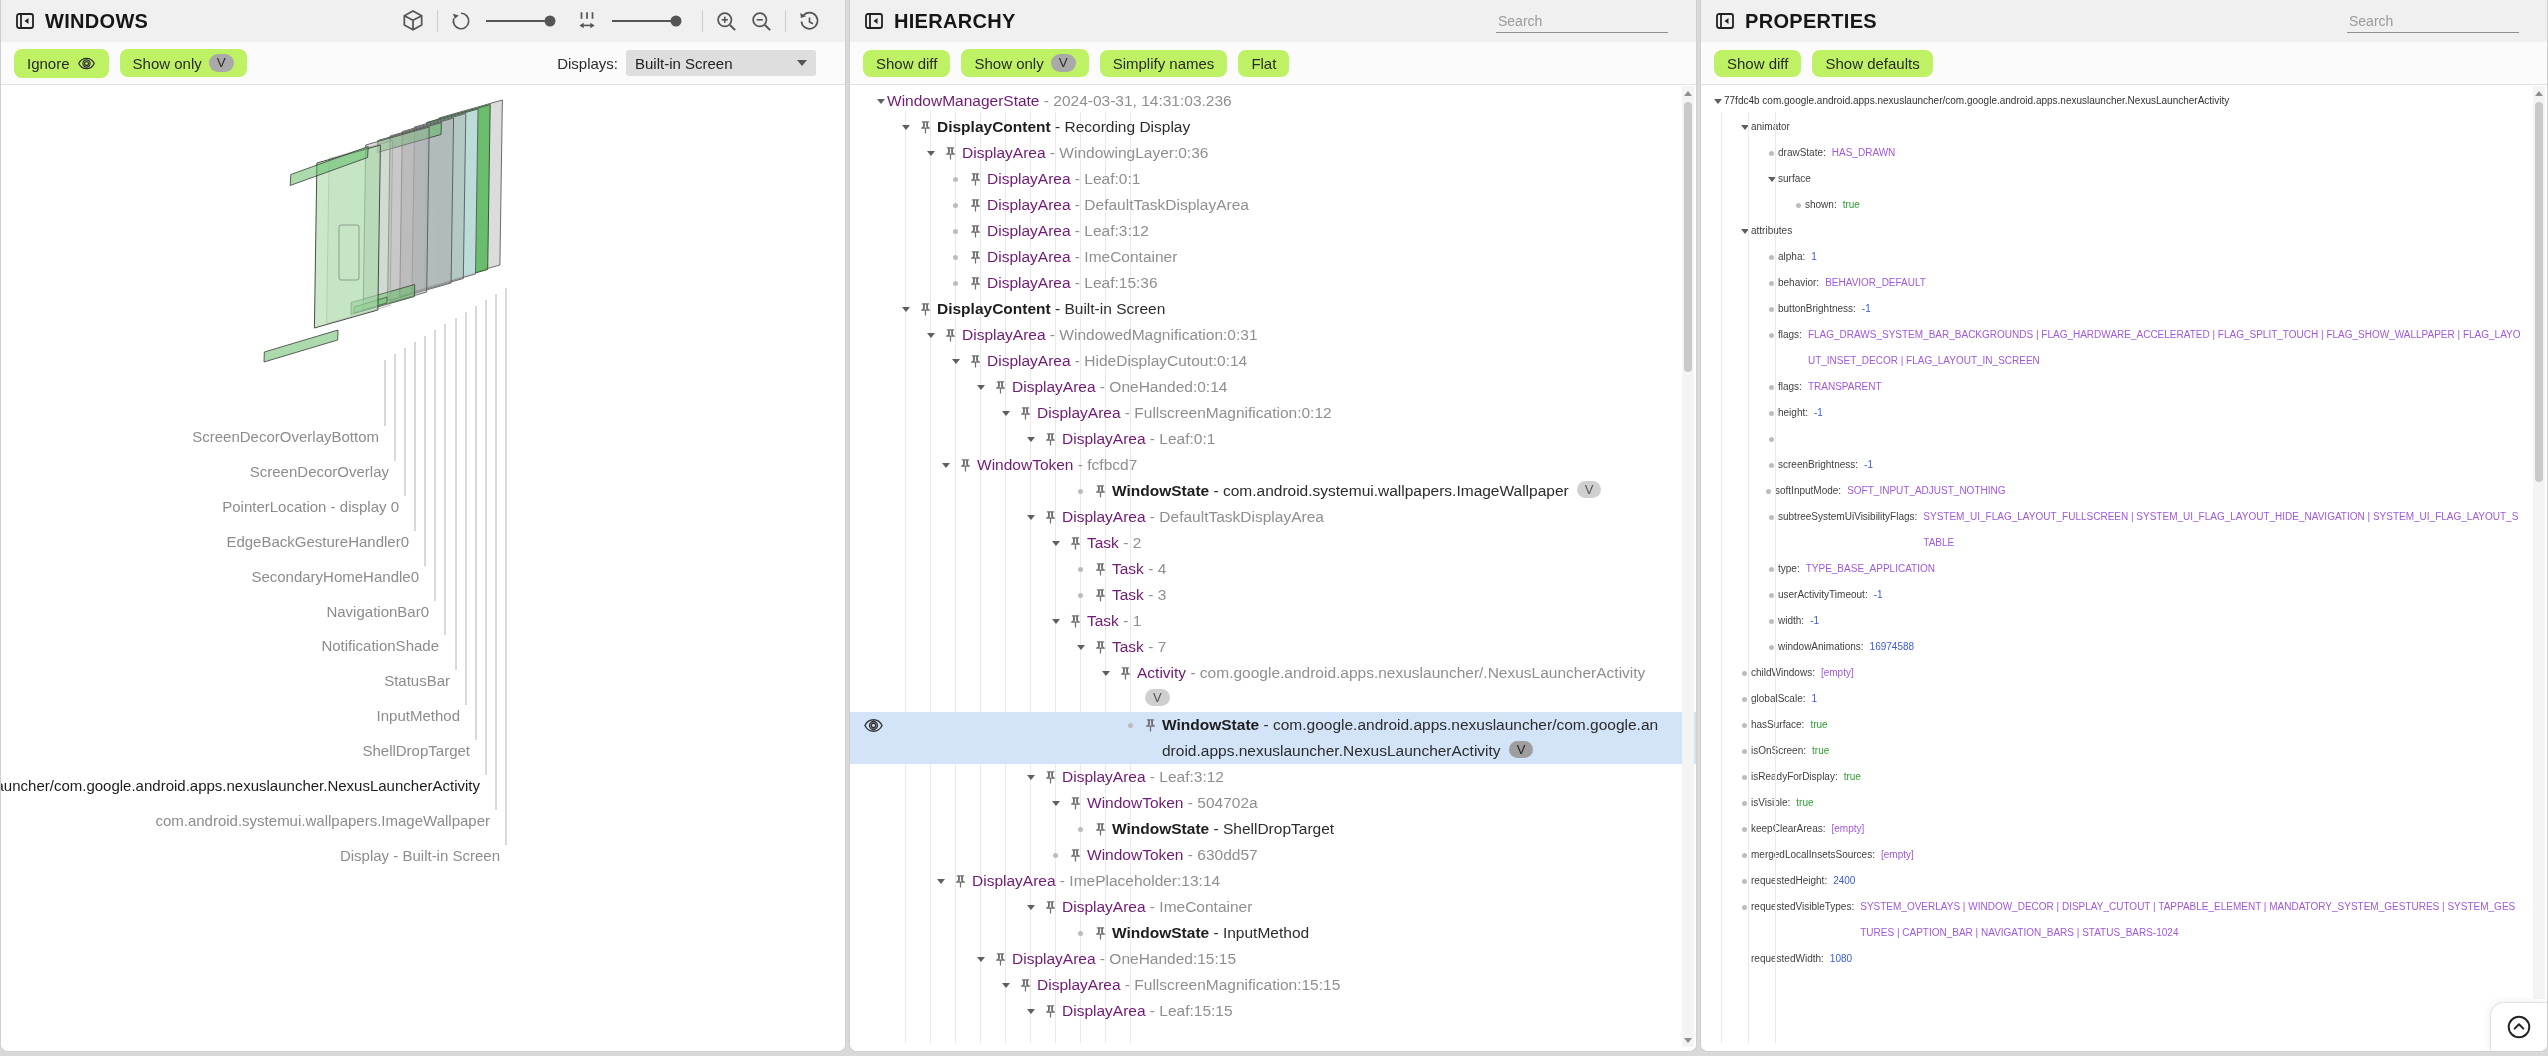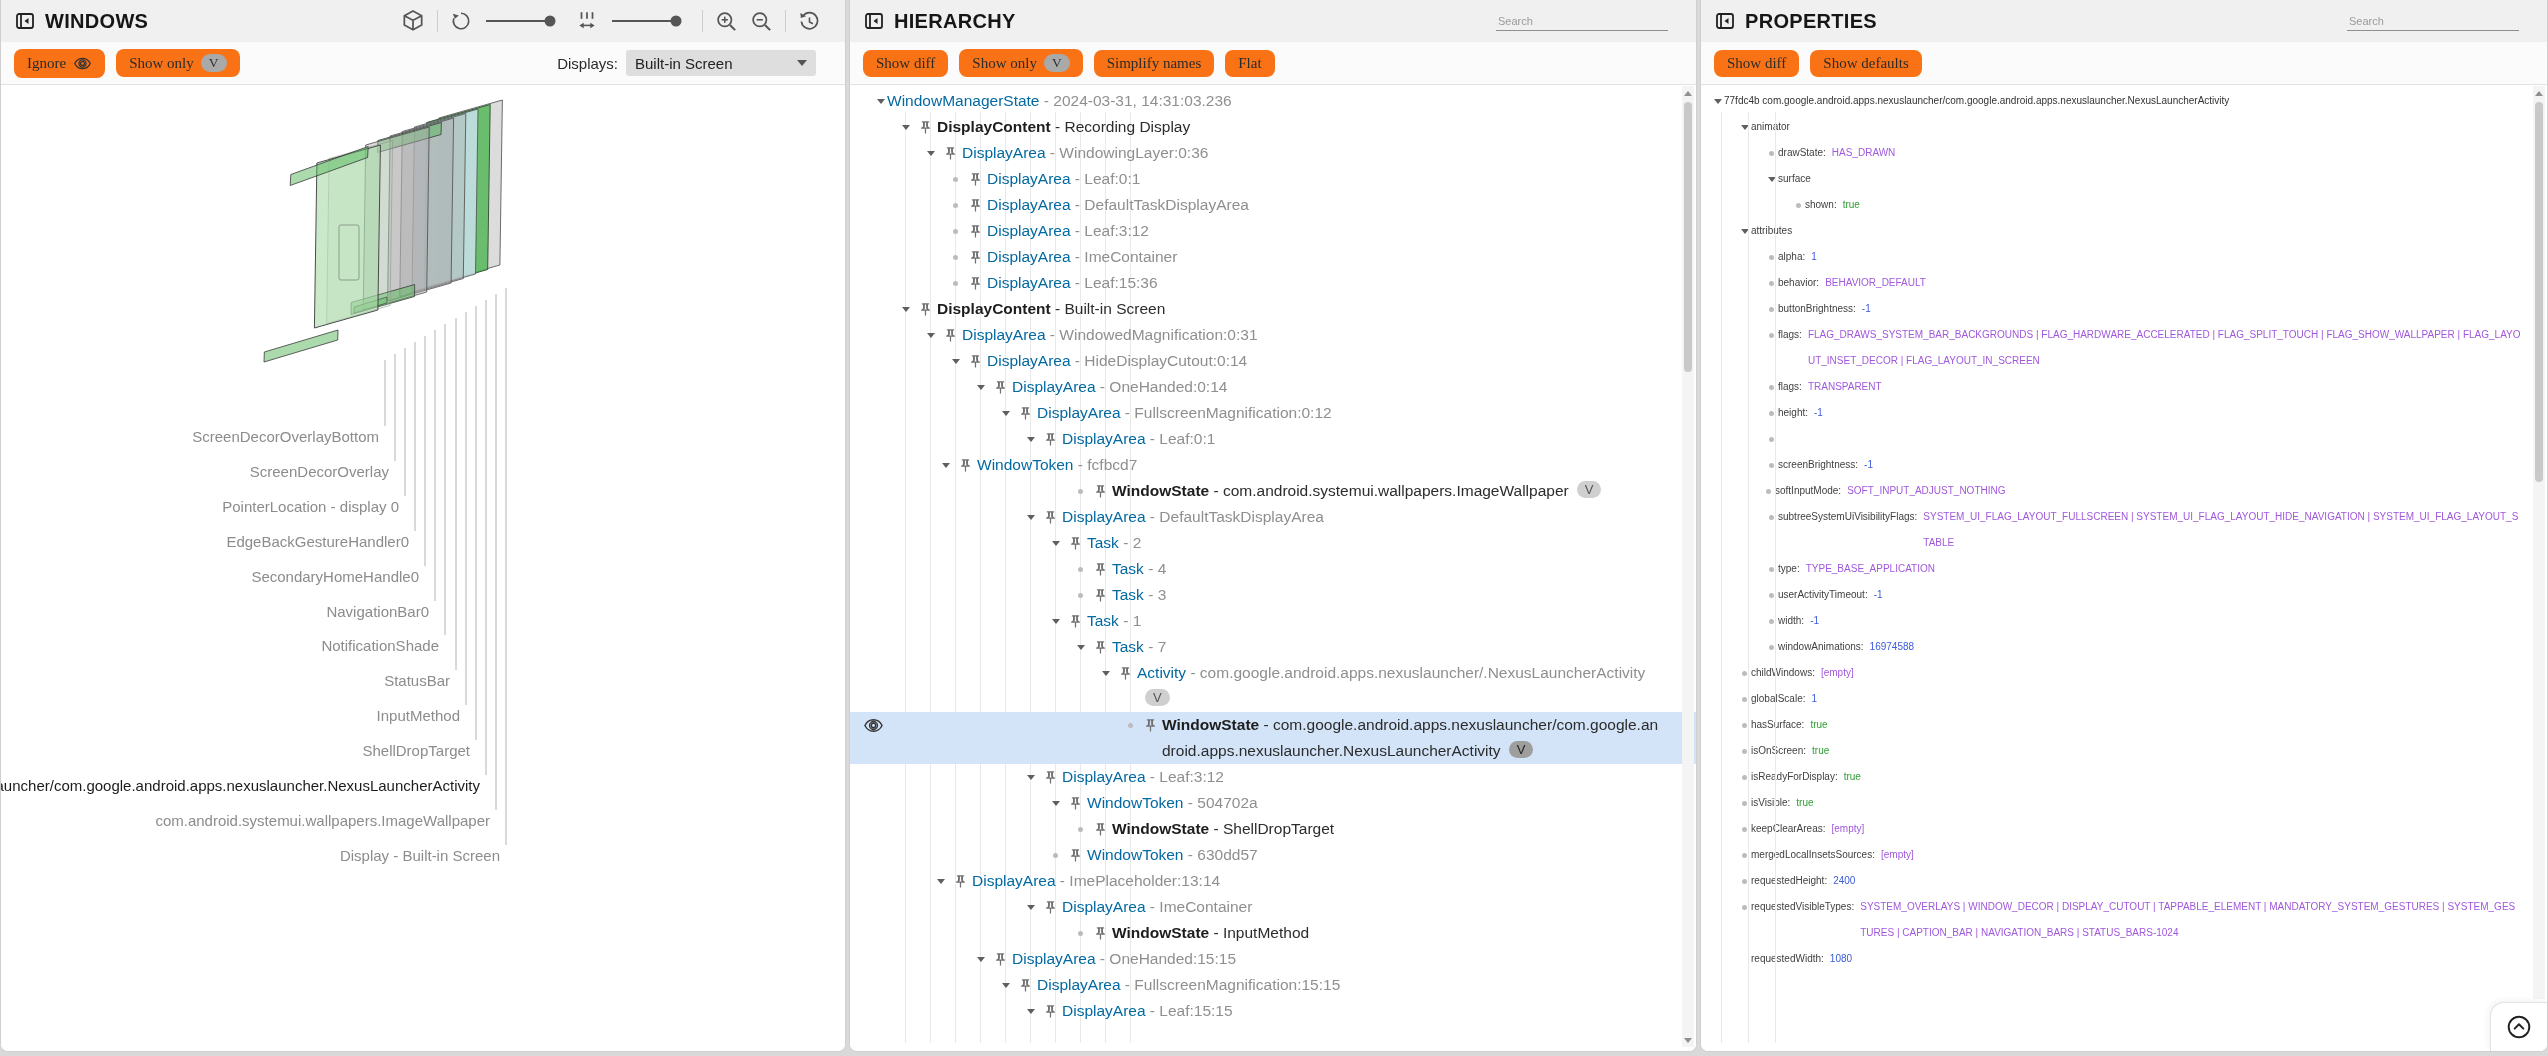--- a/index.html
+++ b/index.html
@@ -5,44 +5,44 @@
   html,body{margin:0;padding:0}
   body{width:2548px;height:1056px;background:#d9d9d9;font-family:"Liberation Sans",sans-serif;position:relative;overflow:hidden;-webkit-font-smoothing:antialiased}
   .panel{position:absolute;top:0;height:1052px;background:#fff;border:1px solid #cfcfcf;border-top:none;border-radius:0 0 8px 8px;overflow:hidden;box-sizing:border-box}
   #p-windows{left:0;width:846px}
   #p-hierarchy{left:849px;width:848px}
   #p-props{left:1700px;width:848px}
   .phead{height:42px;background:#f0f0f0;display:flex;align-items:center;padding:0 14px;gap:10px;box-sizing:border-box}
   .ptitle{font-size:20px;font-weight:bold;letter-spacing:.3px;color:#161616;white-space:nowrap}
   .collapse-ic{flex:0 0 20px}
   .searchwrap{margin-left:auto;margin-right:14px}
-  .searchwrap input{border:none;border-bottom:1px solid #8f8f8f;background:transparent;width:168px;font-size:11px;padding:3px 2px;outline:none;color:#333;font-family:"Liberation Sans",sans-serif}
+  .searchwrap input{border:none;border-bottom:1px solid #8f8f8f;background:transparent;width:168px;font-size:14px;padding:3px 2px;outline:none;color:#333;font-family:"Liberation Sans",sans-serif}
   .searchwrap input::placeholder{color:#9a9a9a}
   .ptools{height:43px;background:#fbfbfb;border-bottom:1px solid #e2e2e2;display:flex;align-items:center;padding:0 13px;gap:11px;box-sizing:border-box}
-  .btn{background:#f97316;border:none;border-radius:8px;padding:5px 13px;font-size:15px;color:#2b2b2b;display:inline-flex;align-items:center;gap:7px;font-family:Liberation Serif, serif;white-space:nowrap}
+  .btn{background:#bef264;border:none;border-radius:8px;padding:5px 13px;font-size:15px;color:#2b2b2b;display:inline-flex;align-items:center;gap:7px;font-family:Liberation Sans, sans-serif;white-space:nowrap}
   .chip{background:#a9a9a9;border-radius:10px;padding:1px 8px;font-size:13.5px;color:#2e2e2e;line-height:16px}
   .pcontent{position:absolute;top:86px;left:0;right:0;bottom:0;background:#fff;overflow:hidden}
   
   .wicons{margin-left:auto;display:flex;align-items:center;gap:12px;margin-right:10px}
   .wicons svg{display:block}
   .vdiv{width:1px;height:22px;background:#cdcdcd}
   .displays{margin-left:auto;display:flex;align-items:center;gap:8px;margin-right:16px}
   .displays .lbl{font-size:15px;color:#2b2b2b}
   .dsel{background:#dedede;border-radius:3px;width:190px;height:26px;display:flex;align-items:center;padding:0 9px;font-size:15px;color:#222;box-sizing:border-box}
   .dsel .car{margin-left:auto;width:0;height:0;border-left:5px solid transparent;border-right:5px solid transparent;border-top:6px solid #555}
   
   .guides{position:absolute;top:26px;bottom:8px;left:0;right:0;pointer-events:none}
   .gl{position:absolute;top:0;bottom:0;width:1px;background:#e9e9e9}
   .hrow{position:relative;display:flex;align-items:flex-start;line-height:26px;font-size:15.5px;color:#8f8f8f;padding-right:30px}
   .tw{flex:0 0 13px;display:flex;justify-content:center;align-items:center;height:26px}
   .caret{width:0;height:0;border-left:4.5px solid transparent;border-right:4.5px solid transparent;border-top:5.5px solid #5f5f5f}
   .dotg{width:5px;height:5px;border-radius:50%;background:#bcbcbc}
   .pin{flex:0 0 15px;height:15px;margin:5.5px 4px 0 6px;fill:#707070}
   .htext{word-break:break-all}
-  .hrow .ht{color:#0369a1}.hrow .hd{color:#8f8f8f}
+  .hrow .ht{color:#701a75}.hrow .hd{color:#8f8f8f}
   .hrow.dark .ht{font-weight:bold;color:#1d1d1d}
   .hrow.dark .hd{color:#2c2c2c}
   .vchip{background:#cfcfcf;border-radius:9px;padding:0 8px;font-size:13px;color:#555;margin-left:8px;display:inline-block;line-height:17px;height:17px;position:relative;top:-2px}
   .hrow.sel{background:var(--c-selected_row,#d3e4f9)}
   .hrow.sel .vchip{background:#9e9e9e;color:#222}
   .eye-left{position:absolute;left:13px;top:3px}
   
   .prow{display:flex;align-items:flex-start;line-height:26px;font-size:10px;padding-right:26px}
   .pbody{display:flex;flex:1;min-width:0}
   .pn{color:#3f3f3f;white-space:pre}

